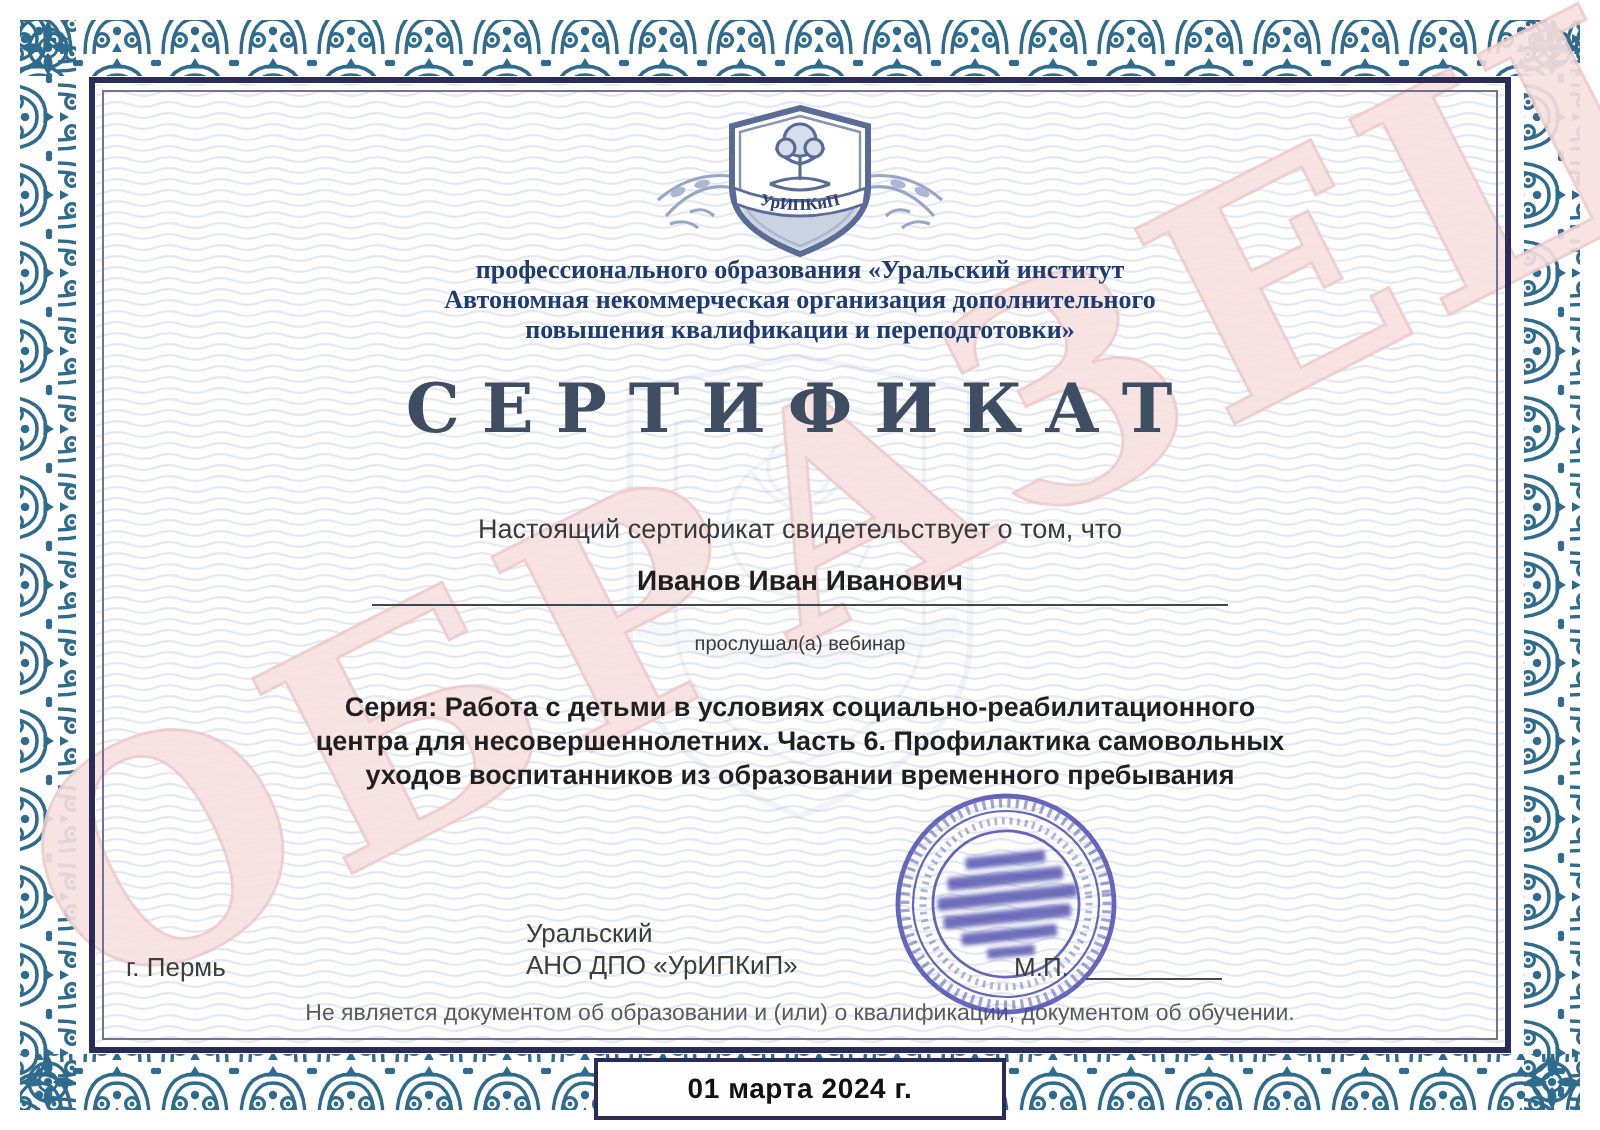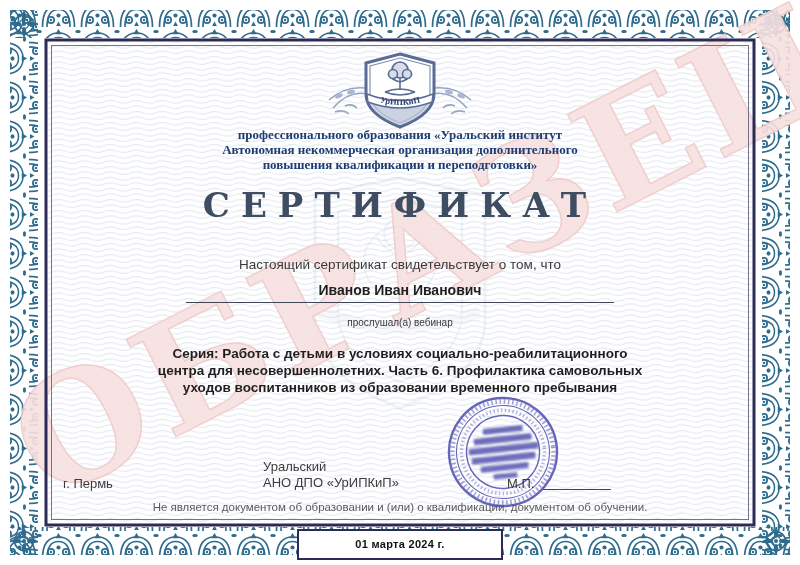--- a/index.html
+++ b/index.html
@@ -23,21 +23,21 @@
   .rule{position:absolute;border-top:1.5px solid #3f4654;z-index:2;}
   .action{font-size:10px;color:#3a3a3a;}
   .course-line{font-size:13.5px;font-weight:bold;color:#1f1f1f;line-height:17px;}
   .small-label{font-size:13px;color:#3c3c3c;line-height:15.5px;}
   .disclaimer{font-size:11.5px;color:#5a5a5a;}
   .sig-line{position:absolute;border-top:1.3px solid #474747;z-index:3;}
   .stamp{position:absolute;z-index:3;opacity:.84;}
   .date-box{
     position:absolute;left:297px;top:529px;width:202px;height:27px;z-index:4;
     background:#ffffff;border:2px solid #2b2b57;
-    font-size:11px;font-weight:bold;color:#111111;
+    font-size:14px;font-weight:bold;color:#111111;
     text-align:center;line-height:27px;letter-spacing:.3px;
   }
   .logo{position:absolute;left:315px;top:50px;z-index:2;}
 </style>
 </head>
 <body>
 
 <div class="page">
 
   <svg class="bg" width="800" height="565" viewBox="0 0 800 565">

